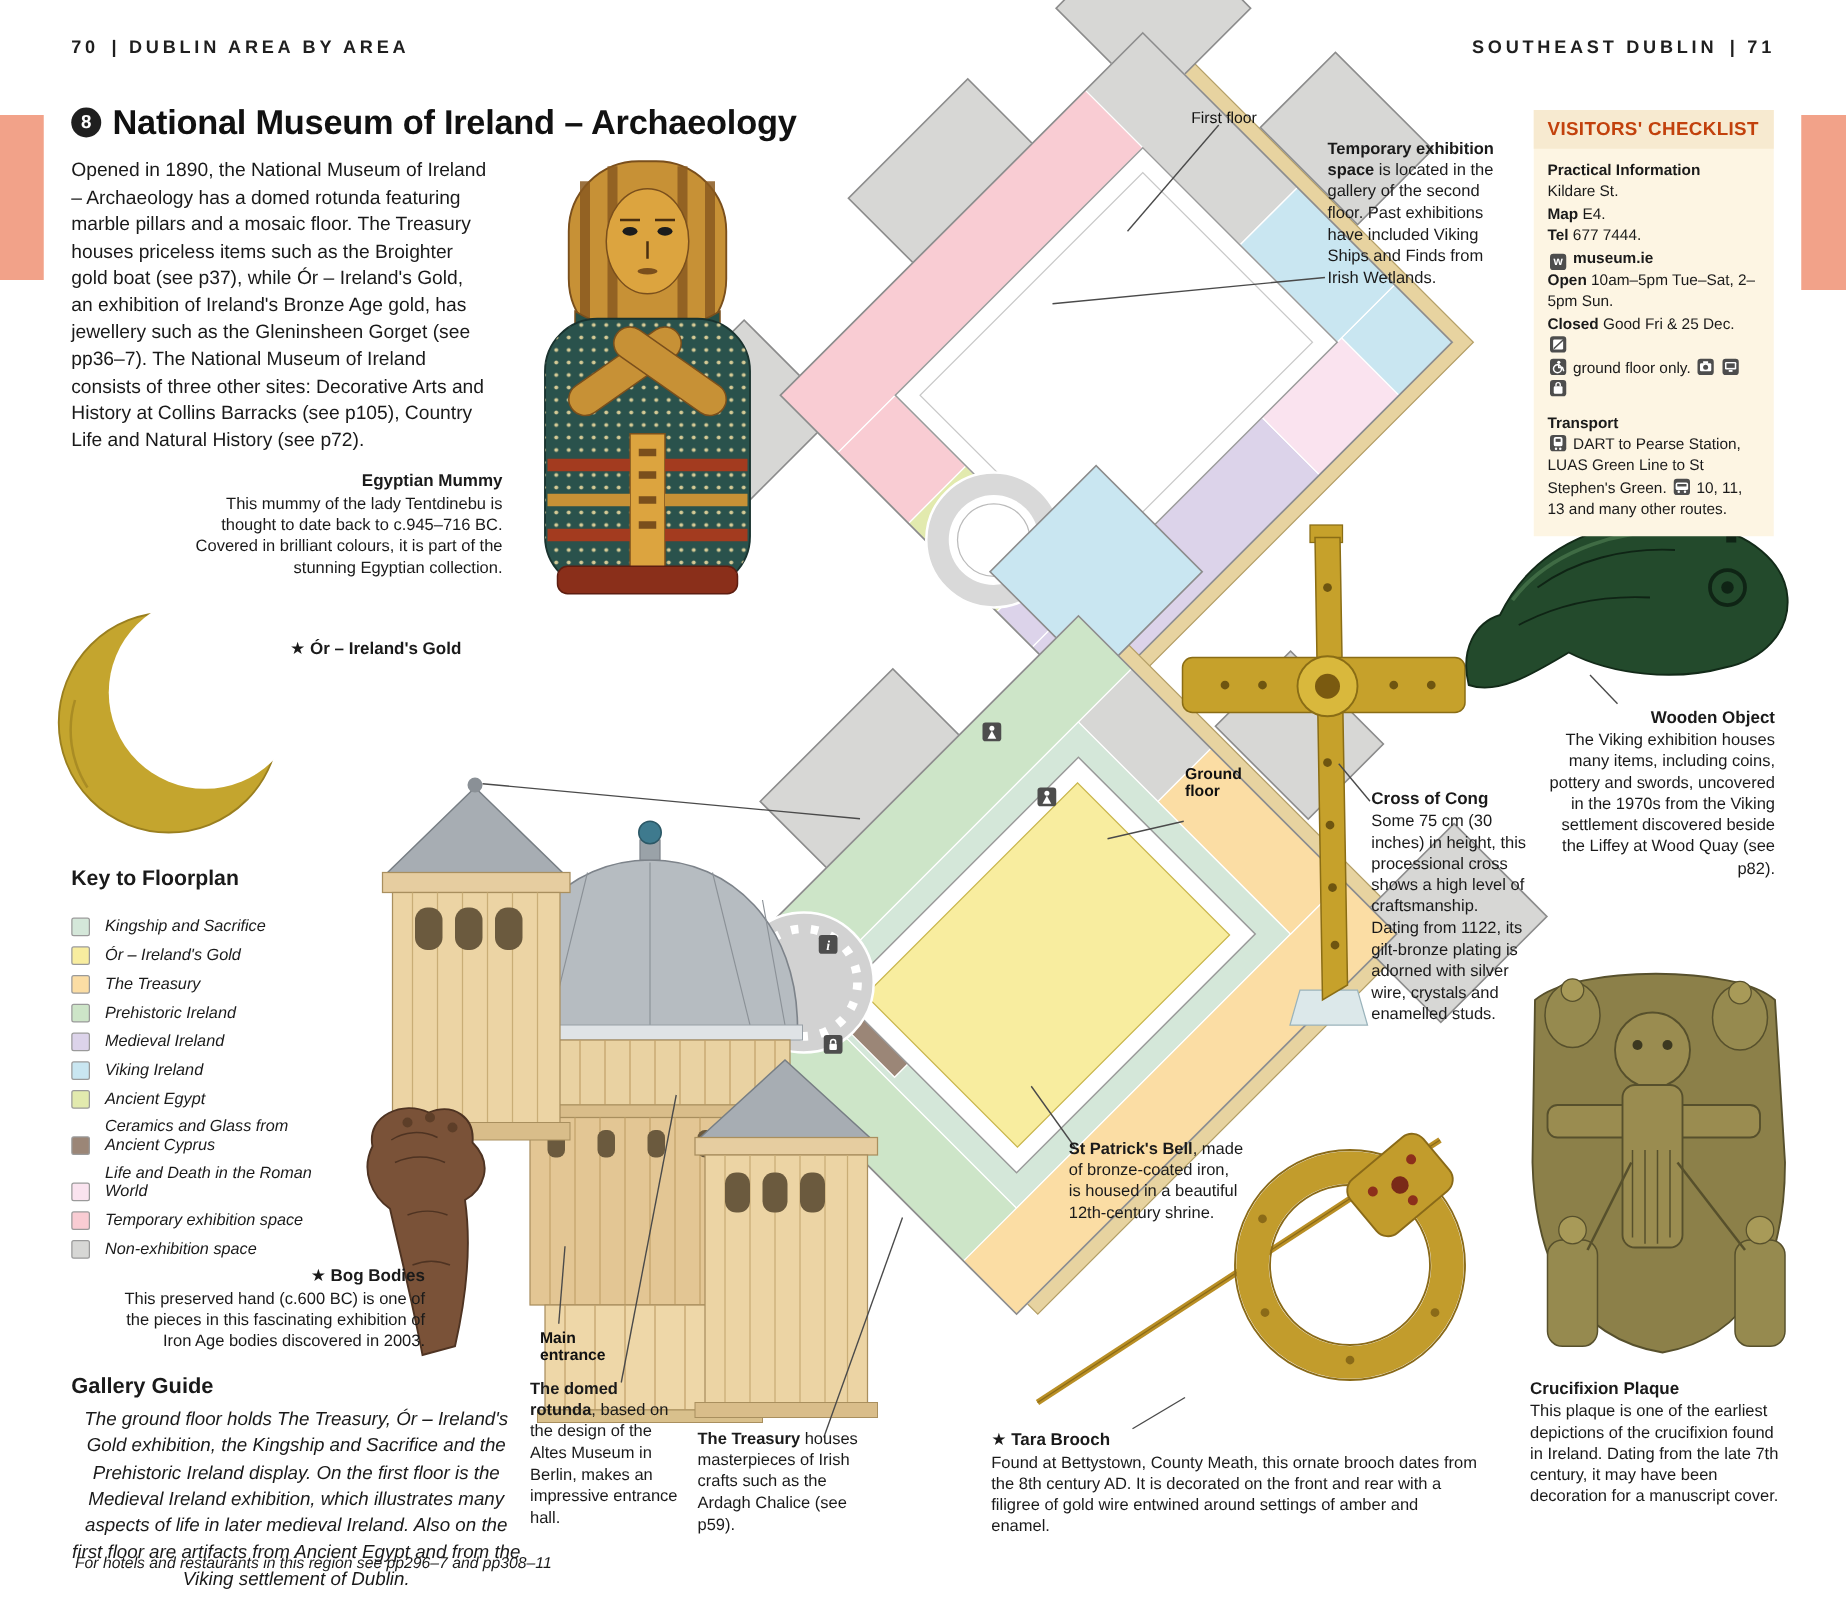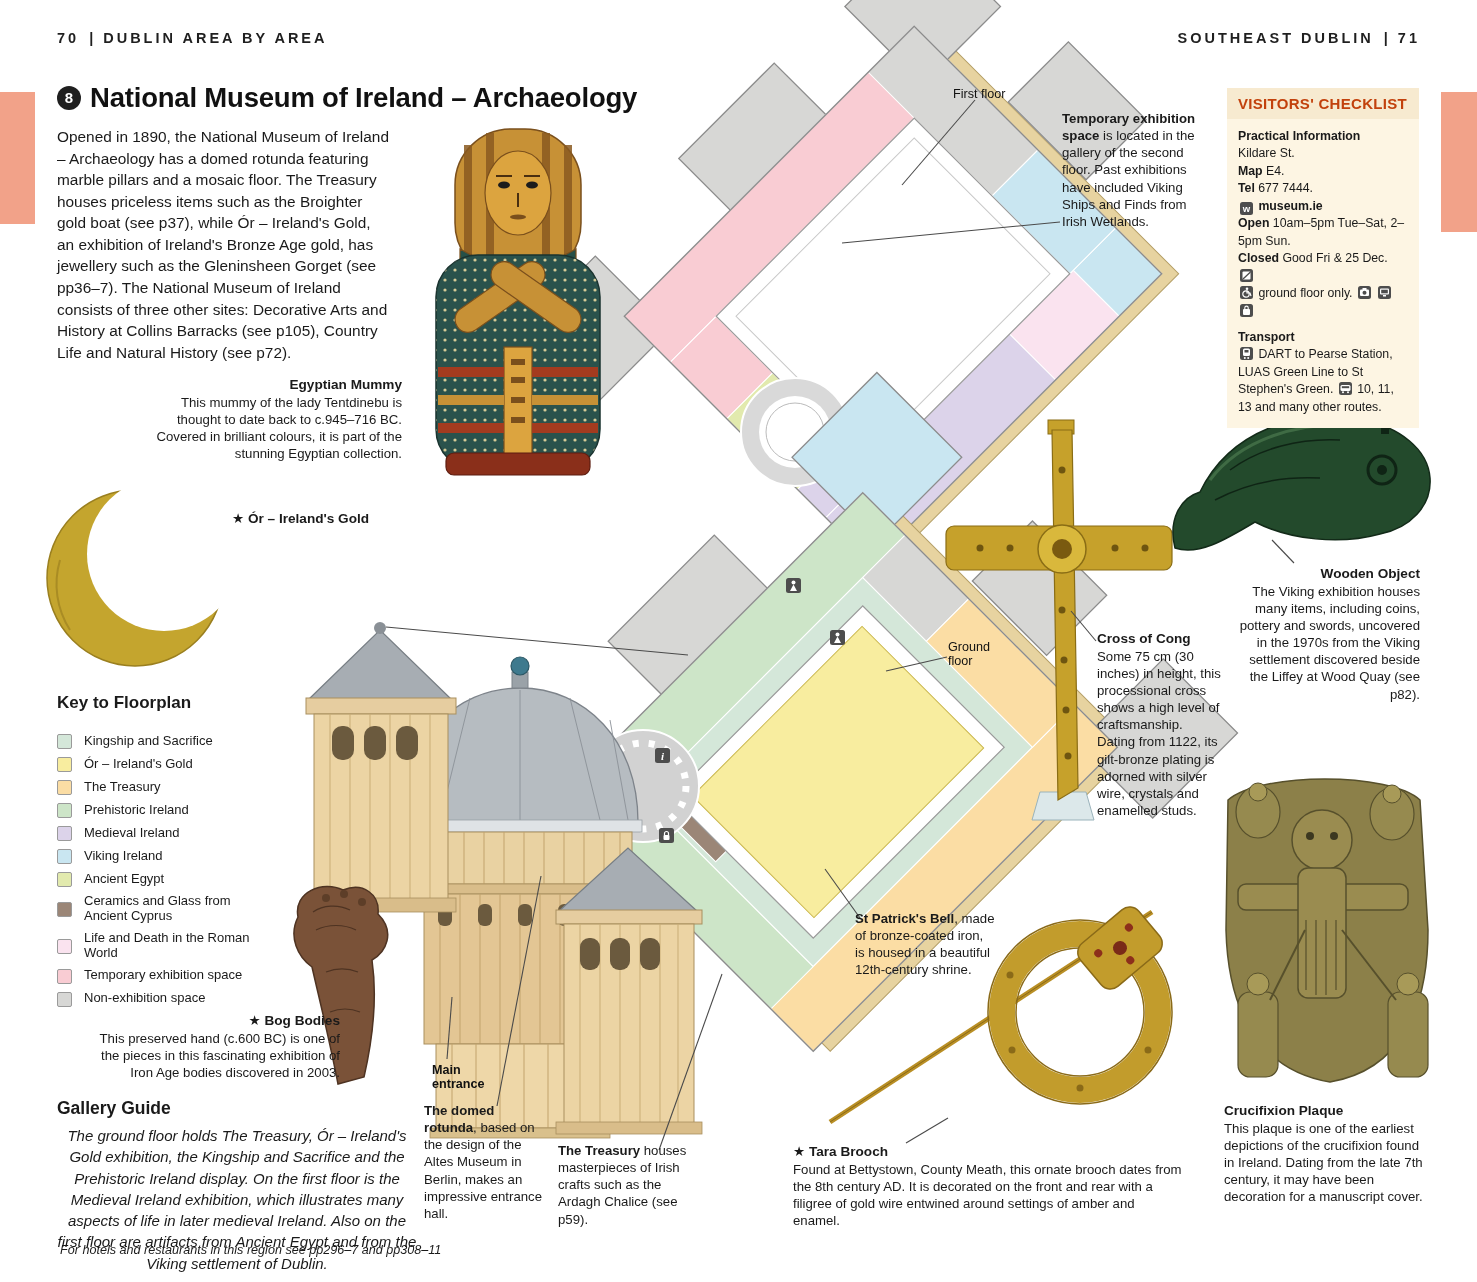--- a/index.html
+++ b/index.html
@@ -18,21 +18,21 @@
   .edge-tab{position:absolute;z-index:0;}
   
   .intro{font-size:15.4px;line-height:1.40;}
   .caption{font-size:13.2px;line-height:1.3;}
   .cap-title{font-weight:bold;font-size:13.6px;}
   .ralign{text-align:right;}
   .b{font-weight:bold;}
   .plan-label{font-size:12.6px;color:#111;}
   
   .key-title{font-size:17px;font-weight:bold;margin-bottom:20px;}
-  .key-row{display:flex;align-items:center;margin-bottom:7px;font-size:13px;line-height:1.15;}
+  .key-row{display:flex;align-items:flex-end;margin-bottom:7px;font-size:13px;line-height:1.15;font-style:italic;}
   .swatch{width:13px;height:13px;border:1px solid #9a9a9a;border-radius:2px;margin-right:12px;flex:0 0 auto;margin-top:1px;}
   
   .gg-title{font-size:17.5px;font-weight:bold;margin-bottom:6px;}
   .gg-body{font-size:15px;line-height:1.42;font-style:italic;text-align:center;}
   .footer-note{font-size:12.6px;font-weight:normal;font-style:italic;}
   
   .checklist{position:absolute;z-index:3;width:192px;}
   .cl-band{padding:7px 11px 6px 11px;}
   .cl-title{font-size:15px;font-weight:bold;color:#c2410c;letter-spacing:0.3px;}
   .cl-body{padding:9px 11px 12px 11px;font-size:12.3px;line-height:1.42;}
@@ -384,21 +384,21 @@
   </div>
 
   <div class="txt" style="left:57px;top:1098px;width:360px;">
     <div class="gg-title">Gallery Guide</div>
     <div class="gg-body">The ground floor holds The Treasury, Ór – Ireland's Gold exhibition, the Kingship and Sacrifice and the Prehistoric Ireland display. On the first floor is the Medieval Ireland exhibition, which illustrates many aspects of life in later medieval Ireland. Also on the first floor are artifacts from Ancient Egypt and from the Viking settlement of Dublin.</div>
   </div>
 
   <div class="txt footer-note" style="left:60px;top:1243px;">For hotels and restaurants in this region see pp296–7 and pp308–11</div>
 
   <div class="txt plan-label" style="left:953px;top:87px;">First floor</div>
-  <div class="txt plan-label" style="left:948px;top:640px;width:52px;font-weight:400;">Ground floor</div>
+  <div class="txt plan-label" style="left:948px;top:612px;width:52px;font-weight:700;">Ground floor</div>
   <div class="txt plan-label b" style="left:432px;top:1063px;width:62px;font-weight:bold;">Main entrance</div>
 
   <div class="txt caption" style="left:1062px;top:110px;width:140px;">
     <span class="b">Temporary exhibition space</span><span> is located in the gallery of the second floor. Past exhibitions have included Viking Ships and Finds from Irish Wetlands.</span>
   </div>
 
   <div class="checklist" style="left: 1227px; top: 88px; background-color: rgb(253, 245, 227);">
     <div class="cl-band" style="background-color: rgb(247, 234, 208);">
       <span class="cl-title">VISITORS' CHECKLIST</span>
     </div>

